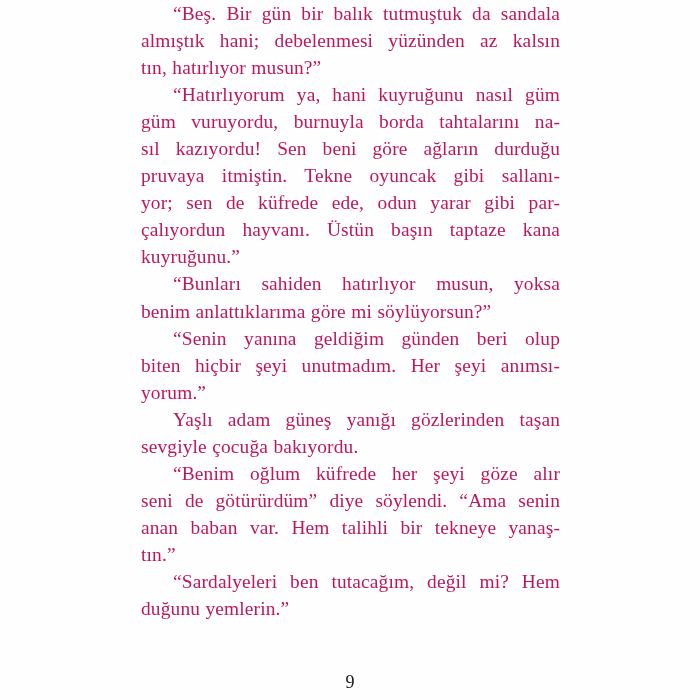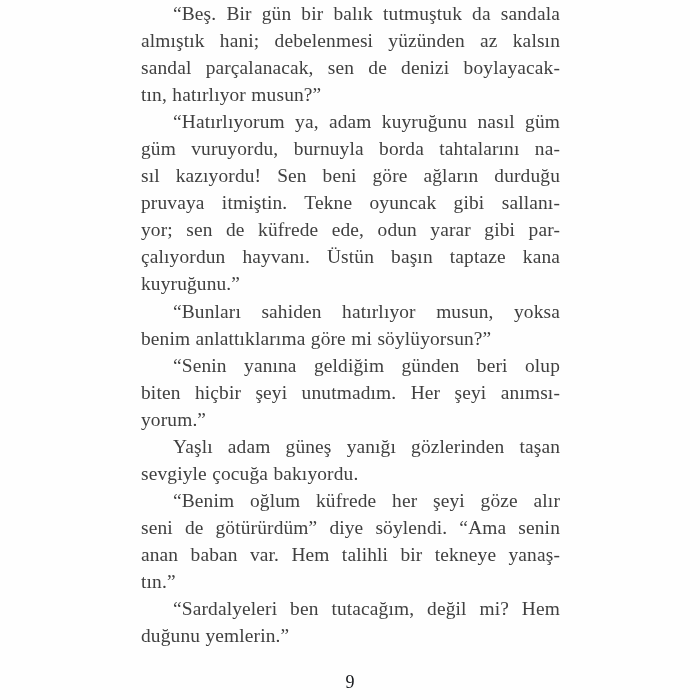--- a/index.html
+++ b/index.html
@@ -27,21 +27,21 @@
     left: 141px;
     top: 0px;
     width: 419px;
   }
 
   .para {
     margin: 0;
     padding: 0;
     text-align: justify;
     text-indent: 32px;
-    color: #404040;
+    color: #be185d;
     font-size: 19.4px;
     line-height: 27.05px;
     letter-spacing: 0.15px;
     word-spacing: 0.4px;
     -webkit-font-smoothing: antialiased;
   }
 
   
   .para .ln {
     display: block;
@@ -74,26 +74,25 @@
 </head>
 <body>
 
 <div id="page">
 
   <div id="text-block">
 
     <p class="para">
       <span class="ln first just">“Beş. Bir gün bir balık tutmuştuk da sandala</span>
       <span class="ln just">almıştık hani; debelenmesi yüzünden az kalsın</span>
-      <span class="ln just">sandal parçalanacak, sen de denizi boylayacak-</span>
       <span class="ln last">tın, hatırlıyor musun?”</span>
     </p>
 
     <p class="para">
-      <span class="ln first just">“Hatırlıyorum ya, adam kuyruğunu nasıl güm</span>
+      <span class="ln first just">“Hatırlıyorum ya, hani kuyruğunu nasıl güm</span>
       <span class="ln just">güm vuruyordu, burnuyla borda tahtalarını na-</span>
       <span class="ln just">sıl kazıyordu! Sen beni göre ağların durduğu</span>
       <span class="ln just">pruvaya itmiştin. Tekne oyuncak gibi sallanı-</span>
       <span class="ln just">yor; sen de küfrede ede, odun yarar gibi par-</span>
       <span class="ln just">çalıyordun hayvanı. Üstün başın taptaze kana</span>
       <span class="ln last">kuyruğunu.”</span>
     </p>
 
     <p class="para">
       <span class="ln first just">“Bunları sahiden hatırlıyor musun, yoksa</span>

